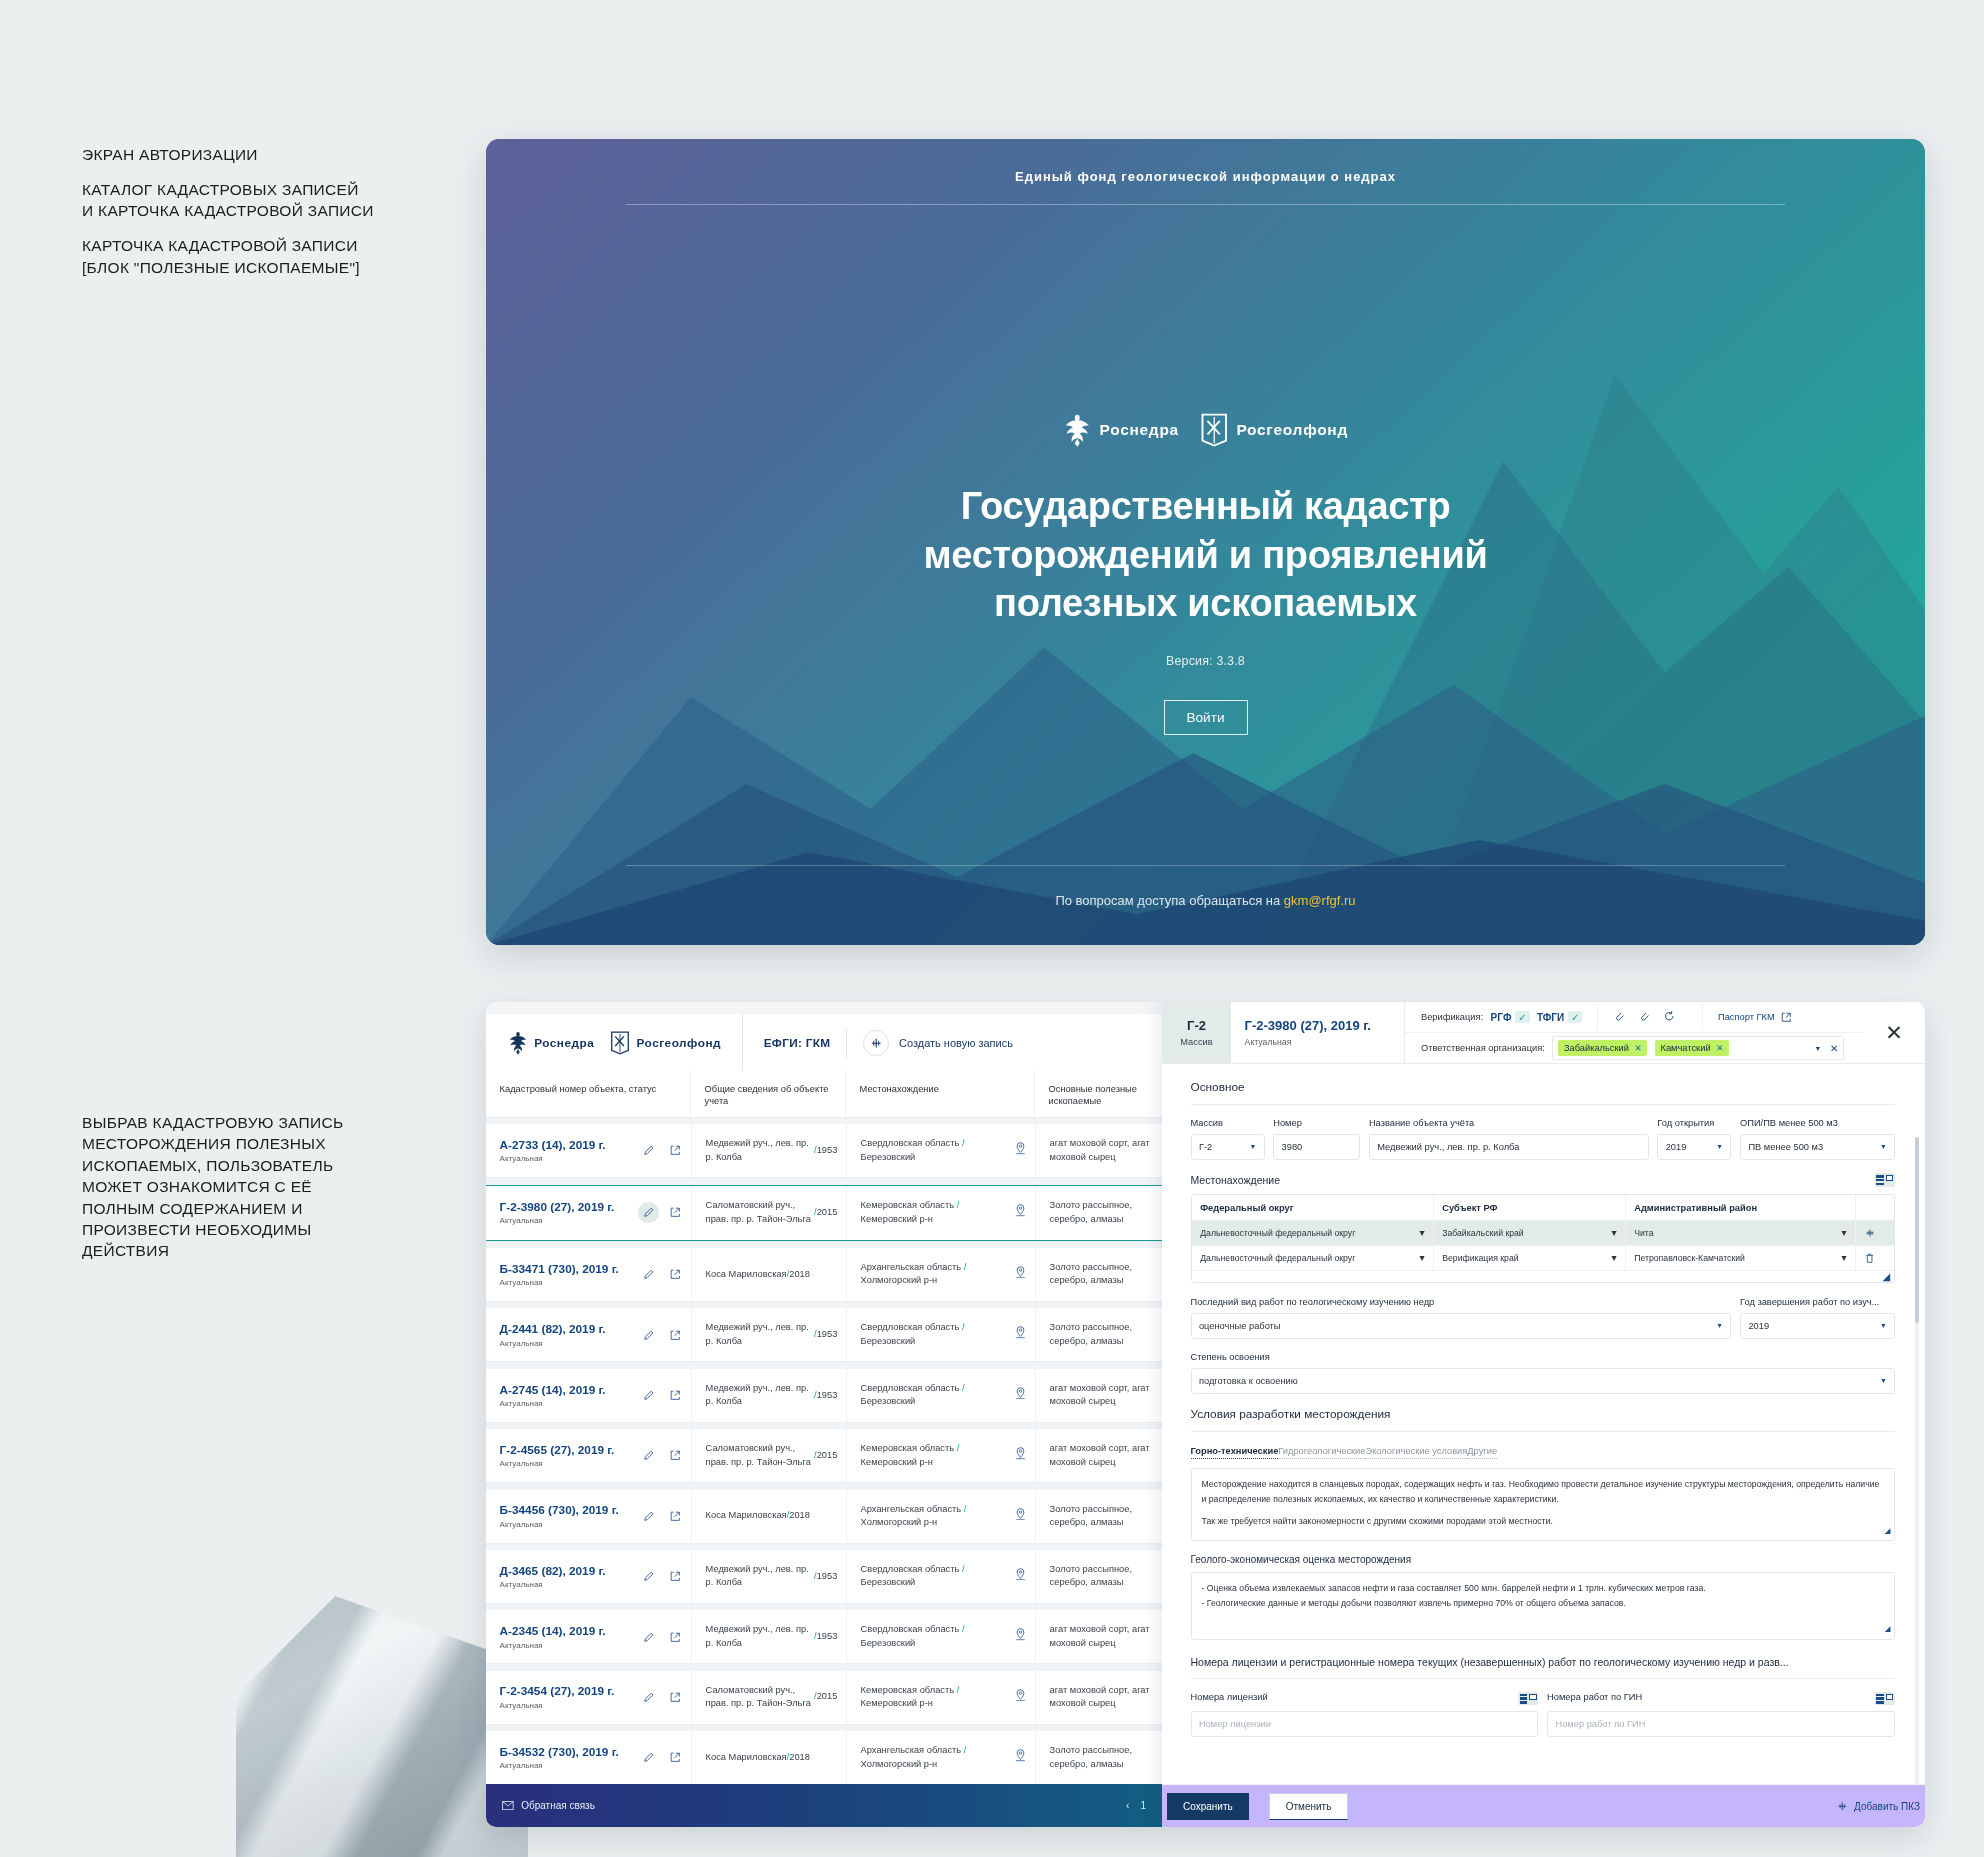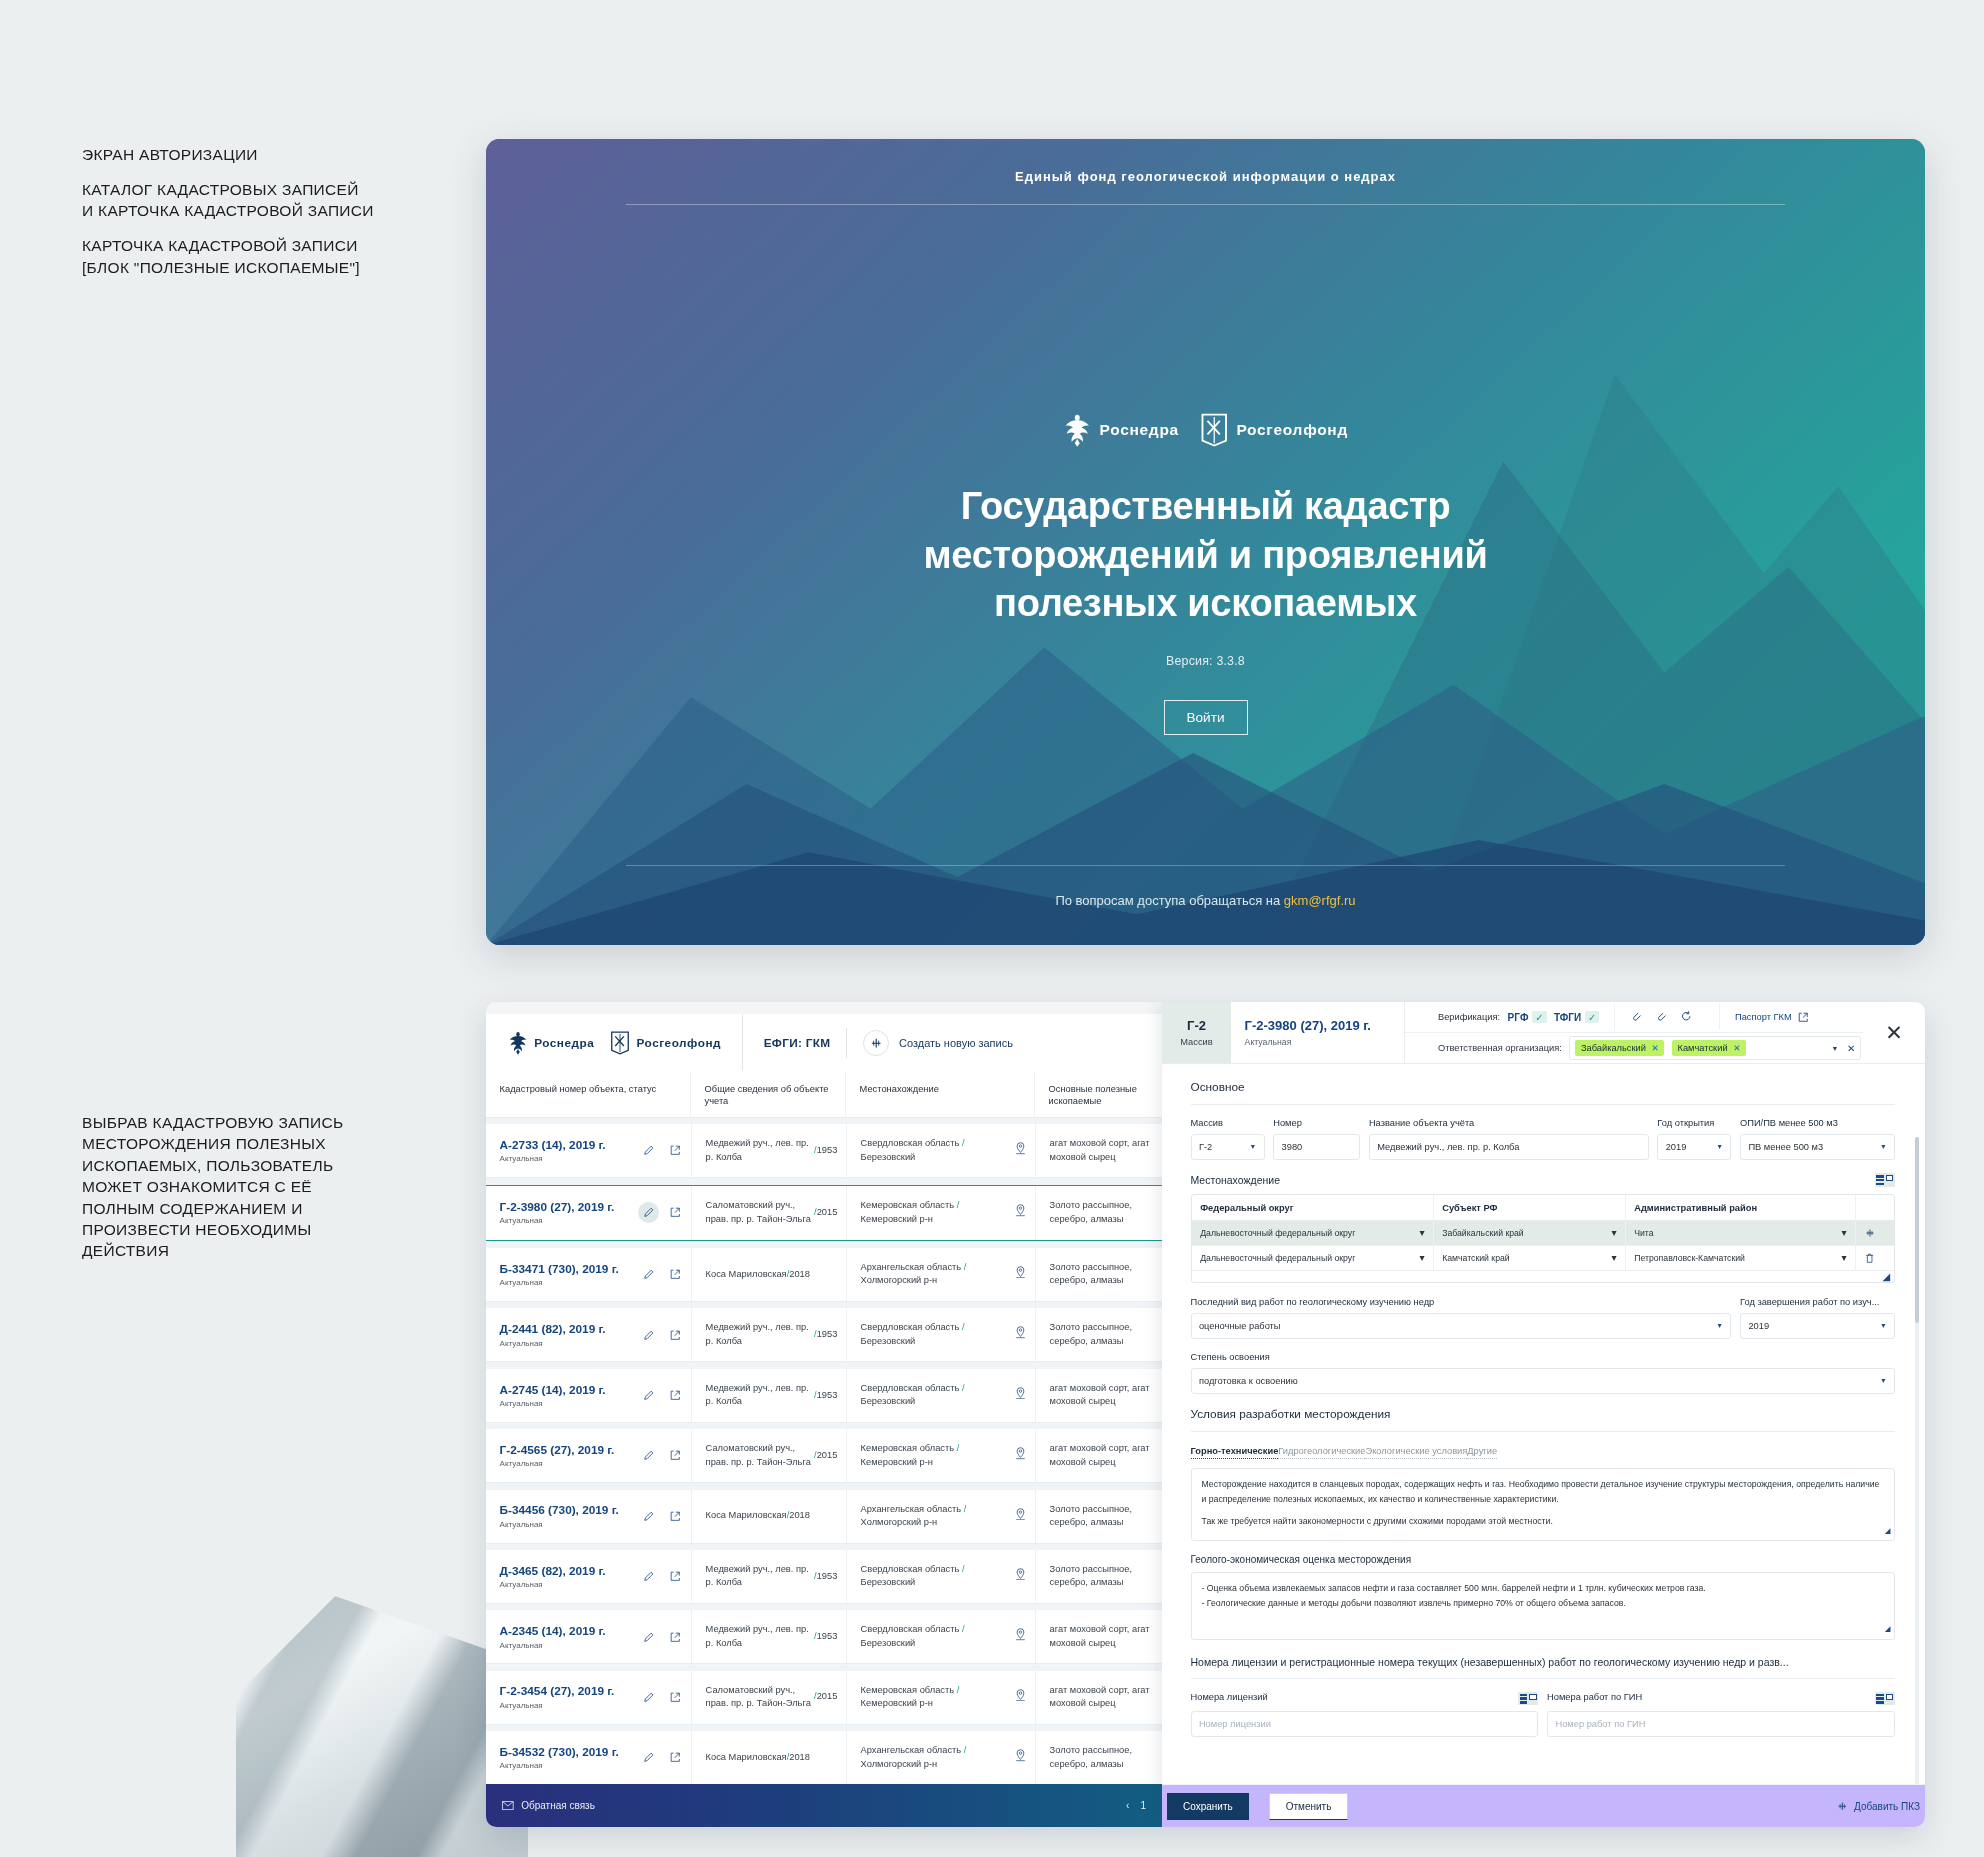--- a/index.html
+++ b/index.html
@@ -195,21 +195,21 @@
   .d-massiv .lbl { font-size: 9.3px; color:#38424f; }
   .d-title {
     width: 174px; display:flex; flex-direction:column; justify-content:center;
     padding-left: 13.6px; border-right: 0.6px solid #e9edf1;
   }
   .d-title .t { color:#14457f; font-size: 13px; font-weight: 700; }
   .d-title .s { color:#5a626b; font-size: 8.7px; margin-top: 3.7px; }
   .d-meta { flex: 1; display:flex; flex-direction:column; }
   .d-meta-row { flex: 1; display:flex; align-items:center; padding-left: 16px; }
   .d-meta-row.top { border-bottom: 0.6px solid #eef1f4; }
-  .meta-label { font-size: 9.3px; color:#2b333d; margin-right: 7.4px; white-space: nowrap; margin-left: 17px; }
+  .meta-label { font-size: 9.3px; color:#2b333d; margin-right: 7.4px; white-space: nowrap; }
   .badge-ok { color:#1b9c8e; font-size: 10px; background:#dff0ee; padding: 0.6px 3.1px; border-radius:1.9px; }
   .verif-item { font-size: 10px; font-weight:700; color:#14457f; margin-right: 3.7px; }
   .vdiv { width:0.6px; height: 26px; background:#eef1f4; margin: 0 15px; }
   .icon-btn { color:#16416f; margin-right: 12.4px; cursor:pointer; }
   .passport { color:#14457f; font-size: 9.3px; display:flex; align-items:center; gap:6.2px; cursor:pointer; }
   .chip {
     background:#bef264; color:#1b2a3c; font-size: 9.3px;
     padding: 3.1px 5.6px; border-radius: 1.9px; margin-right: 5px;
     display:inline-flex; align-items:center; gap: 5.6px;
   }
@@ -998,21 +998,21 @@
                   <path d="M6 6 L6 14 M14 6 L14 14" stroke="#16416f" stroke-width="1.3"></path>
                 </svg>
             </div>
           </div>
           <div class="grid-r">
             <div class="gc1">
                 <span>Дальневосточный федеральный округ</span>
                 <span class="caret">▼</span>
               </div>
             <div class="gc2">
-                <span>Камчатский край</span>
+                <span>Верификация край</span>
                 <span class="caret">▼</span>
               </div>
             <div class="gc3">
                 <span>Петропавловск-Камчатский</span>
                 <span class="caret">▼</span>
               </div>
             <div class="gc4">
               <svg width="9.3" height="10.5" viewBox="0 0 16 18">
                   <path d="M2 4 H14 M6 4 V2 H10 V4 M4 4 V16 H12 V4" fill="none" stroke="#16416f" stroke-width="1.3"></path>
                 </svg>

